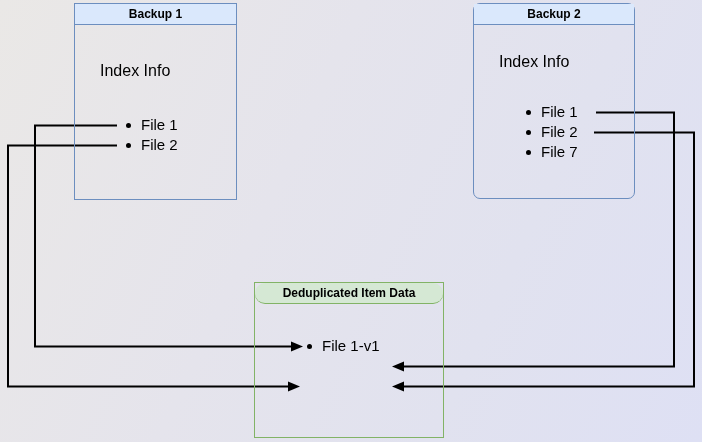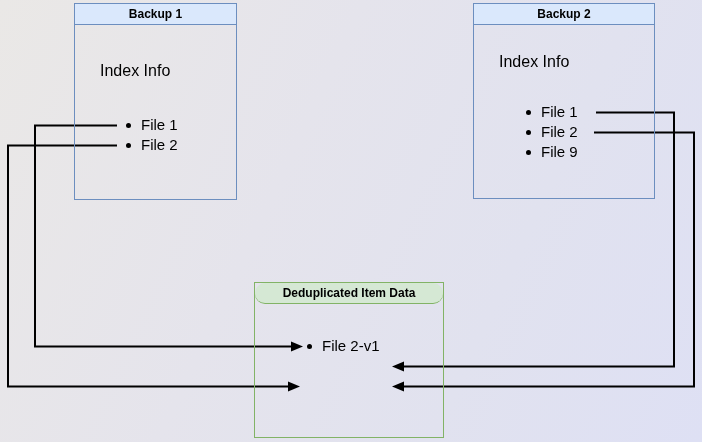--- a/index.html
+++ b/index.html
@@ -55,21 +55,21 @@
   ul.file-list li::before {
     content: '';
     position: absolute;
     left: 2px; top: 7.5px;
     width: 5px; height: 5px;
     border-radius: 50%;
     background: #000;
   }
   
   #backup1 { left: 74px;  top: 3px;   width: 163px; height: 197px; }
-  #backup2 { left: 473px; top: 3px;   width: 182px; height: 196px; }
+  #backup2 { left: 473px; top: 3px;   width: 162px; height: 196px; border-radius: 7px; }
   #dedup   { left: 254px; top: 282px; width: 190px; height: 156px; }
 
   #backup1 .subtitle { left: 25px; top: 58px; }
   #backup2 .subtitle { left: 25px; top: 49px; }
 
   #backup1 ul.file-list { left: 49px; top: 111px; }
   #backup2 ul.file-list { left: 50px; top: 98px;  }
   #dedup   ul.file-list { left: 50px; top: 53px;  }
 </style>
 </head>
@@ -108,24 +108,24 @@
       <li>File 2</li>
     </ul>
   </div>
 
   <div class="box blue" id="backup2">
     <div class="box-header">Backup 2</div>
     <div class="subtitle">Index Info</div>
     <ul class="file-list">
       <li>File 1</li>
       <li>File 2</li>
-      <li>File 9</li>
+      <li>File 7</li>
     </ul>
   </div>
 
   <div class="box green" id="dedup">
     <div class="box-header">Deduplicated Item Data</div>
     <ul class="file-list">
-      <li>File 2-v1</li>
+      <li>File 1-v1</li>
     </ul>
   </div>
 
 </div>
 
 </body></html>

